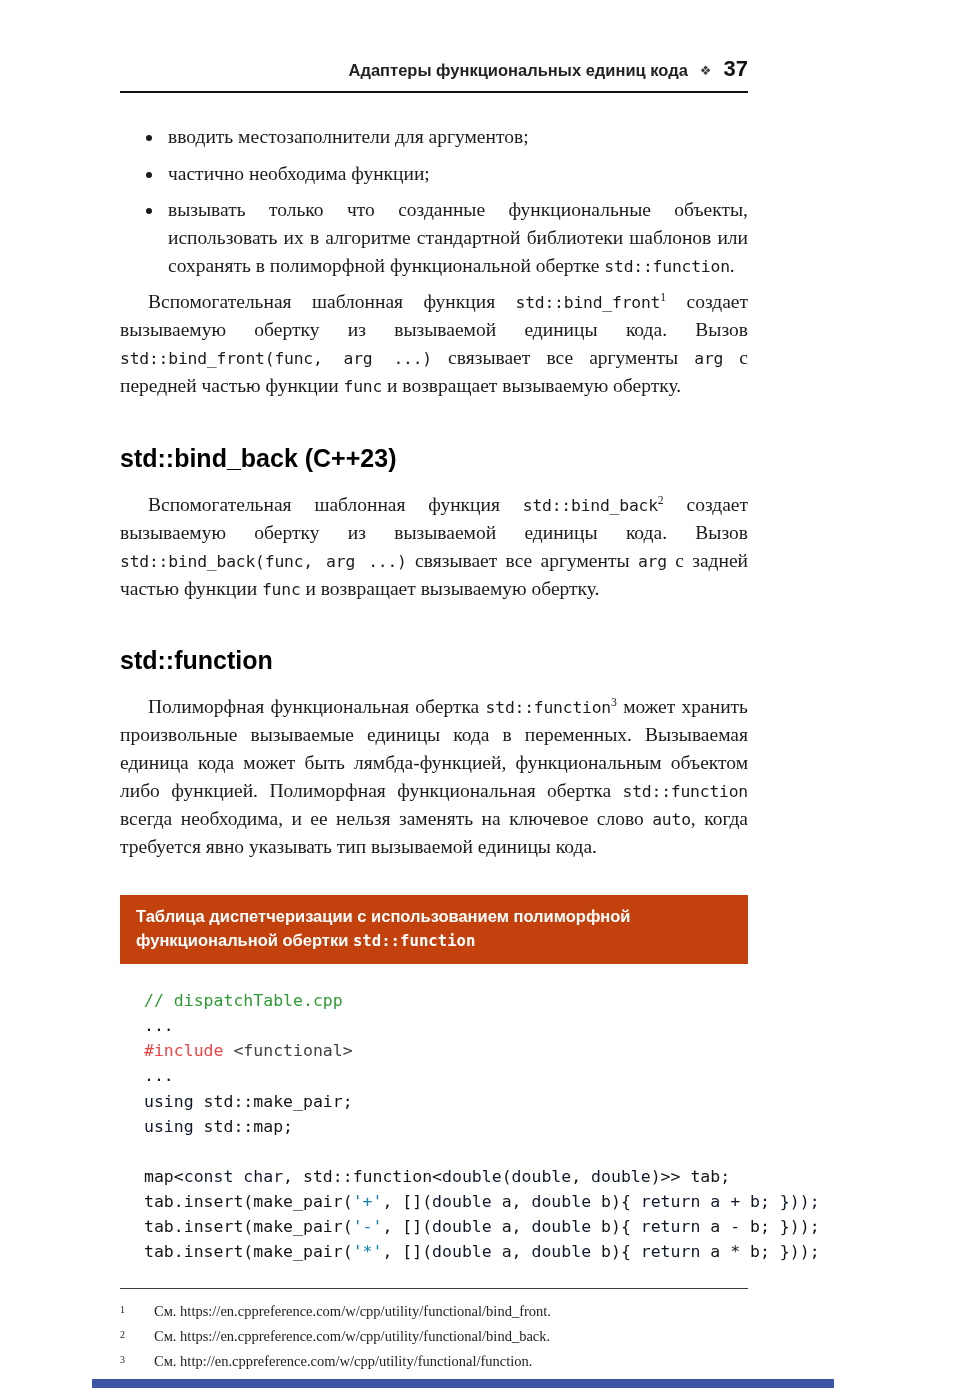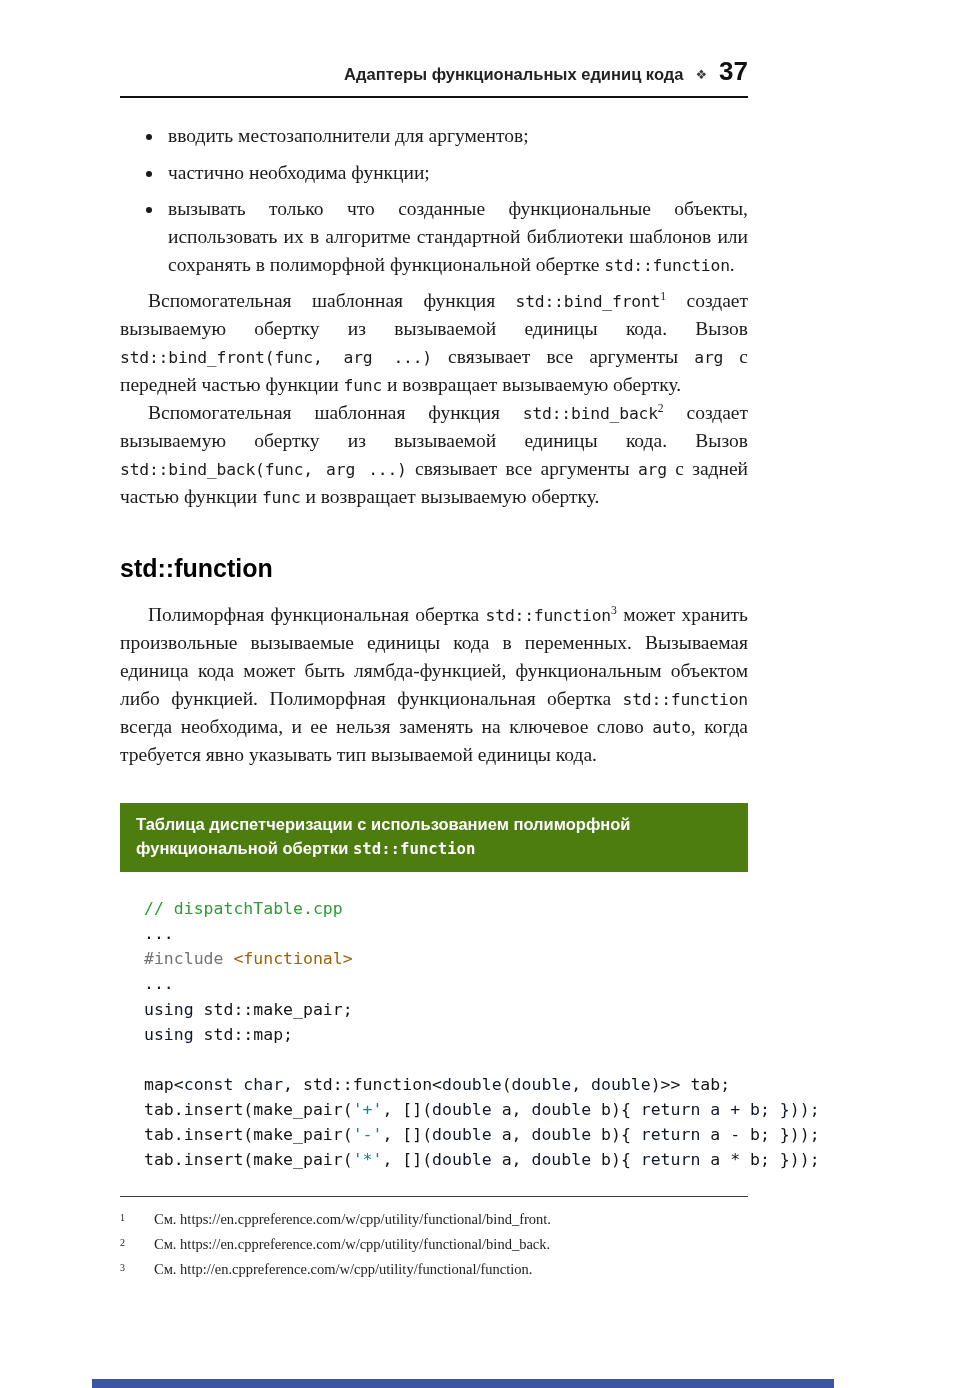--- a/index.html
+++ b/index.html
@@ -16,24 +16,24 @@
 
   
   .running-head {
     display:flex; justify-content:flex-end; align-items:baseline; gap:12px;
     border-bottom:2px solid #111;
     padding-bottom:9px;
     font-family:"Liberation Sans", sans-serif;
   }
   .running-title { font-size:16.5px; font-weight:600; color:#222; }
   .diamond { font-size:13px; color:#3a3a3a; position:relative; top:-1px; }
-  .page-num { font-size:26px; font-weight:700; color:#111; }
+  .page-num { font-size:22px; font-weight:700; color:#111; }
 
   
-  ul.bullets { margin:24px 0 0 44px; }
+  ul.bullets { margin:30px 0 0 44px; }
   ul.bullets li {
     font-size:19.5px; line-height:1.42; margin-bottom:9px;
     text-align:justify; padding-left:4px;
   }
 
   
   h2.sec-head {
     font-family:"Liberation Sans", sans-serif;
     font-weight:700; font-size:25px; color:#000;
     margin-top:44px; margin-bottom:18px;
@@ -44,41 +44,41 @@
   }
   .code {
     font-family:"DejaVu Sans Mono", monospace;
     font-size:0.84em; letter-spacing:-0.2px; color:#1b1b1b;
   }
   sup { font-size:60%; vertical-align:super; line-height:0; }
 
   
   .banner {
     margin-top:34px;
-    background:#4d7c0f;
+    background:#c2410c;
     color:#ffffff;
     font-family:"Liberation Sans", sans-serif;
     font-weight:700; font-size:16.5px; line-height:1.5;
     padding:9px 16px 11px 16px;
   }
   .banner .bcode { font-family:"DejaVu Sans Mono", monospace; font-size:0.95em; font-weight:700; }
 
   
   .code-block {
     margin:24px 0 0 24px;
     font-family:"DejaVu Sans Mono", monospace;
     font-size:16.5px; line-height:1.52; color:#141414;
     white-space:pre;
   }
   .code-line { min-height:1.52em; }
   .kw  { color:#0f172a;margin-top:32px; }
   .lit { color:#0e83ae; }
   .com { color:#2e9b35; }
-  .str { color:#a16207; }
-  .pre { color:#737373;margin-top:20px; }
+  .str { color:#404040; }
+  .pre { color:#ef4444;margin-top:20px; }
 
   
   .footnotes { margin-top:24px; border-top:1.5px solid #3a3a3a; padding-top:10px; }
   .fn { font-size:14.5px; line-height:1.72; color:#222; display:flex; }
   .fn .fn-num { font-size:10px; vertical-align:super; width:34px; flex:none; padding-top:2px; }
   .fn .fn-text { flex:1; }
 
   
   .bottom-bar {
     position:absolute; left:92px; right:0; bottom:0; height:9px;
@@ -101,20 +101,21 @@
       <li><span>вводить местозаполнители для аргументов;</span></li>
       <li><span>частично необходима функции;</span></li>
       <li><span>вызывать только что созданные функциональные объекты, использовать их в алгоритме стандартной библиотеки шаблонов или сохранять в полиморфной функциональной обертке </span><span class="code">std::function</span><span>.</span></li>
     </ul>
 
     <section>
       <p class="body-par"><span>Вспомогательная шаблонная функция </span><span class="code">std::bind_front</span><sup>1</sup><span> создает вызываемую обертку из вызываемой единицы кода. Вызов </span><span class="code">std::bind_front(func, arg ...)</span><span> связывает все аргументы </span><span class="code">arg</span><span> с передней частью функции </span><span class="code">func</span><span> и возвращает вызываемую обертку.</span></p>
     </section>
 
     <section>
+      <h2 class="sec-head">std::bind_back (C++23)</h2>
       <p class="body-par"><span>Вспомогательная шаблонная функция </span><span class="code">std::bind_back</span><sup>2</sup><span> создает вызываемую обертку из вызываемой единицы кода. Вызов </span><span class="code">std::bind_back(func, arg ...)</span><span> связывает все аргументы </span><span class="code">arg</span><span> с задней частью функции </span><span class="code">func</span><span> и возвращает вызываемую обертку.</span></p>
     </section>
 
     <section>
       <h2 class="sec-head">std::function</h2>
       <p class="body-par"><span>Полиморфная функциональная обертка </span><span class="code">std::function</span><sup>3</sup><span> может хранить произвольные вызываемые единицы кода в переменных. Вызываемая единица кода может быть лямбда-функцией, функциональным объектом либо функцией. Полиморфная функциональная обертка </span><span class="code">std::function</span><span> всегда необходима, и ее нельзя заменять на ключевое слово </span><span class="code">auto</span><span>, когда требуется явно указывать тип вызываемой единицы кода.</span></p>
     </section>
 
     <div class="banner"><span>Таблица диспетчеризации с использованием полиморфной функциональной обертки </span><span class="bcode">std::function</span></div>
 

